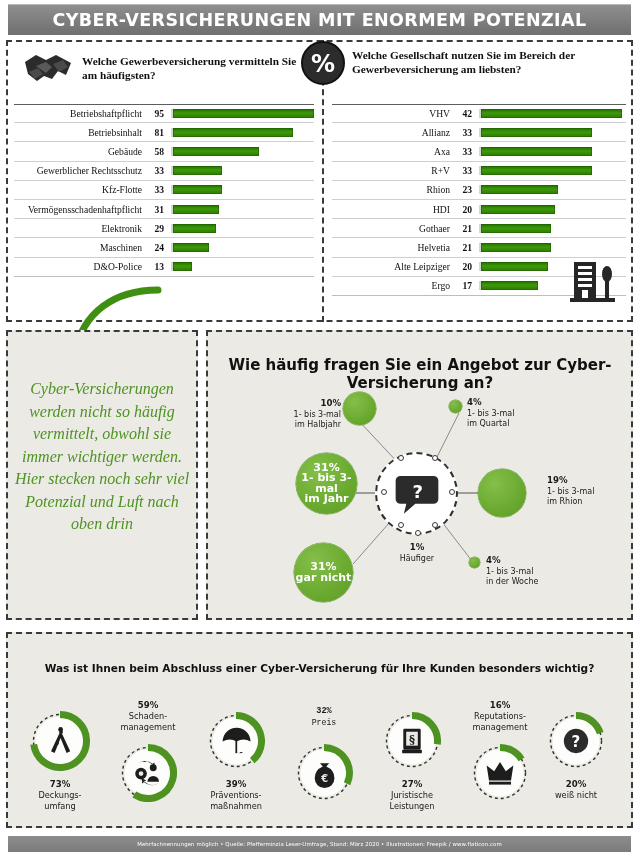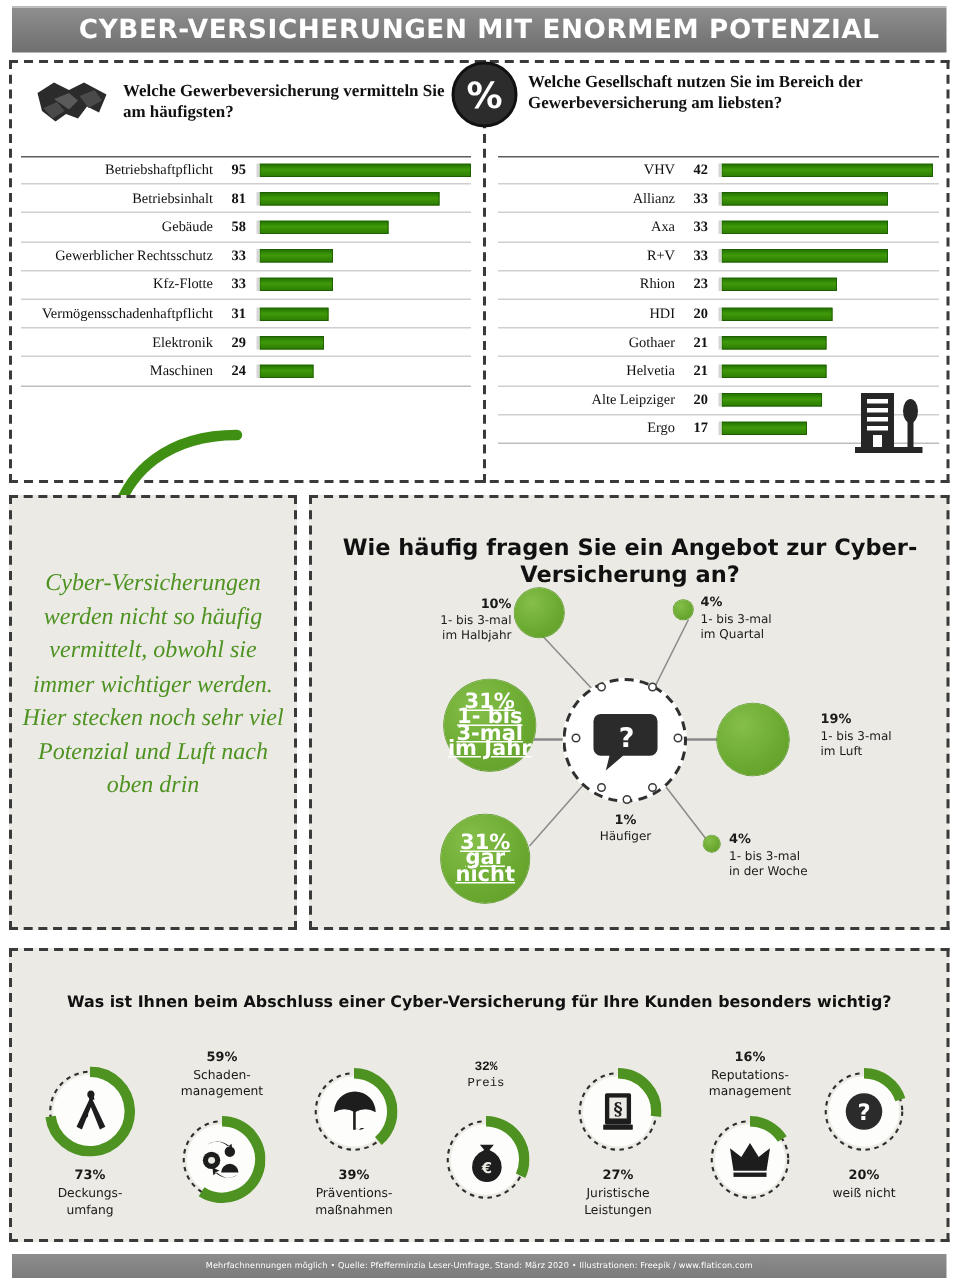--- a/index.html
+++ b/index.html
@@ -99,22 +99,22 @@
     font-family:"DejaVu Sans",sans-serif;font-weight:bold;font-size:15px;color:#111;
   }
   .bubbles-wrap{position:absolute;left:206px;top:330px;width:427px;height:290px;}
   .bubble{
     position:absolute;border-radius:50%;
     background:radial-gradient(circle at 35% 30%,#85bf4a 0%,#6cab31 55%,#5d9a27 100%);
     box-shadow:0 0 0 .5px #5b9726;
     display:flex;align-items:center;justify-content:center;text-align:center;
   }
   .bubble .btxt{
-    color:#ffffff;font-family:"DejaVu Sans",sans-serif;font-size:14px;
-    line-height:10.5px;font-weight:bold;text-decoration:underline;
+    color:#ffffff;font-family:"DejaVu Sans",sans-serif;font-size:11px;
+    line-height:10.5px;font-weight:bold;
   }
   .bcap{
     position:absolute;font-family:"DejaVu Sans",sans-serif;font-size:8px;
     line-height:10.6px;color:#1a1a1a;
   }
   .bcap b{font-size:8.6px;}
   .hub{
     position:absolute;border-radius:50%;background:#ffffff;
     border:2px dashed #2f2f2f;box-sizing:border-box;
     display:flex;align-items:center;justify-content:center;
@@ -211,20 +211,25 @@
       </div>
       <div class="row">
         <div class="lbl">Elektronik</div>
         <div class="val">29</div>
         <div class="bar" style="width: 42.92px;"></div>
       </div>
       <div class="row">
         <div class="lbl">Maschinen</div>
         <div class="val">24</div>
         <div class="bar" style="width: 35.52px;"></div>
+      </div>
+      <div class="row">
+        <div class="lbl">D&amp;O-Police</div>
+        <div class="val">13</div>
+        <div class="bar" style="width: 19.24px;"></div>
       </div>
     </div>
   <div class="chart chart-right" id="chart-right">
       <div class="row">
         <div class="lbl">VHV</div>
         <div class="val">42</div>
         <div class="bar" style="width: 140.7px;"></div>
       </div>
       <div class="row">
         <div class="lbl">Allianz</div>
@@ -340,21 +345,21 @@
         <span>31%</span><br>
         <span>1- bis 3-mal</span><br>
         <span>im Jahr</span>
       </div>
     </div>
 
     <div class="bubble" style="left:272px;top:139px;width:48px;height:48px;"></div>
     <div class="bcap" style="left:341px;top:145px;width:86px;">
       <b>19%</b><br>
       <span>1- bis 3-mal</span><br>
-      <span>im Luft</span>
+      <span>im Rhion</span>
     </div>
 
     <div class="bubble" style="left:88px;top:213px;width:59px;height:59px;">
       <div class="btxt">
         <span>31%</span><br>
         <span>gar nicht</span>
       </div>
     </div>
 
     <div class="bcap" style="left:176px;top:212px;width:70px;text-align:center;">

